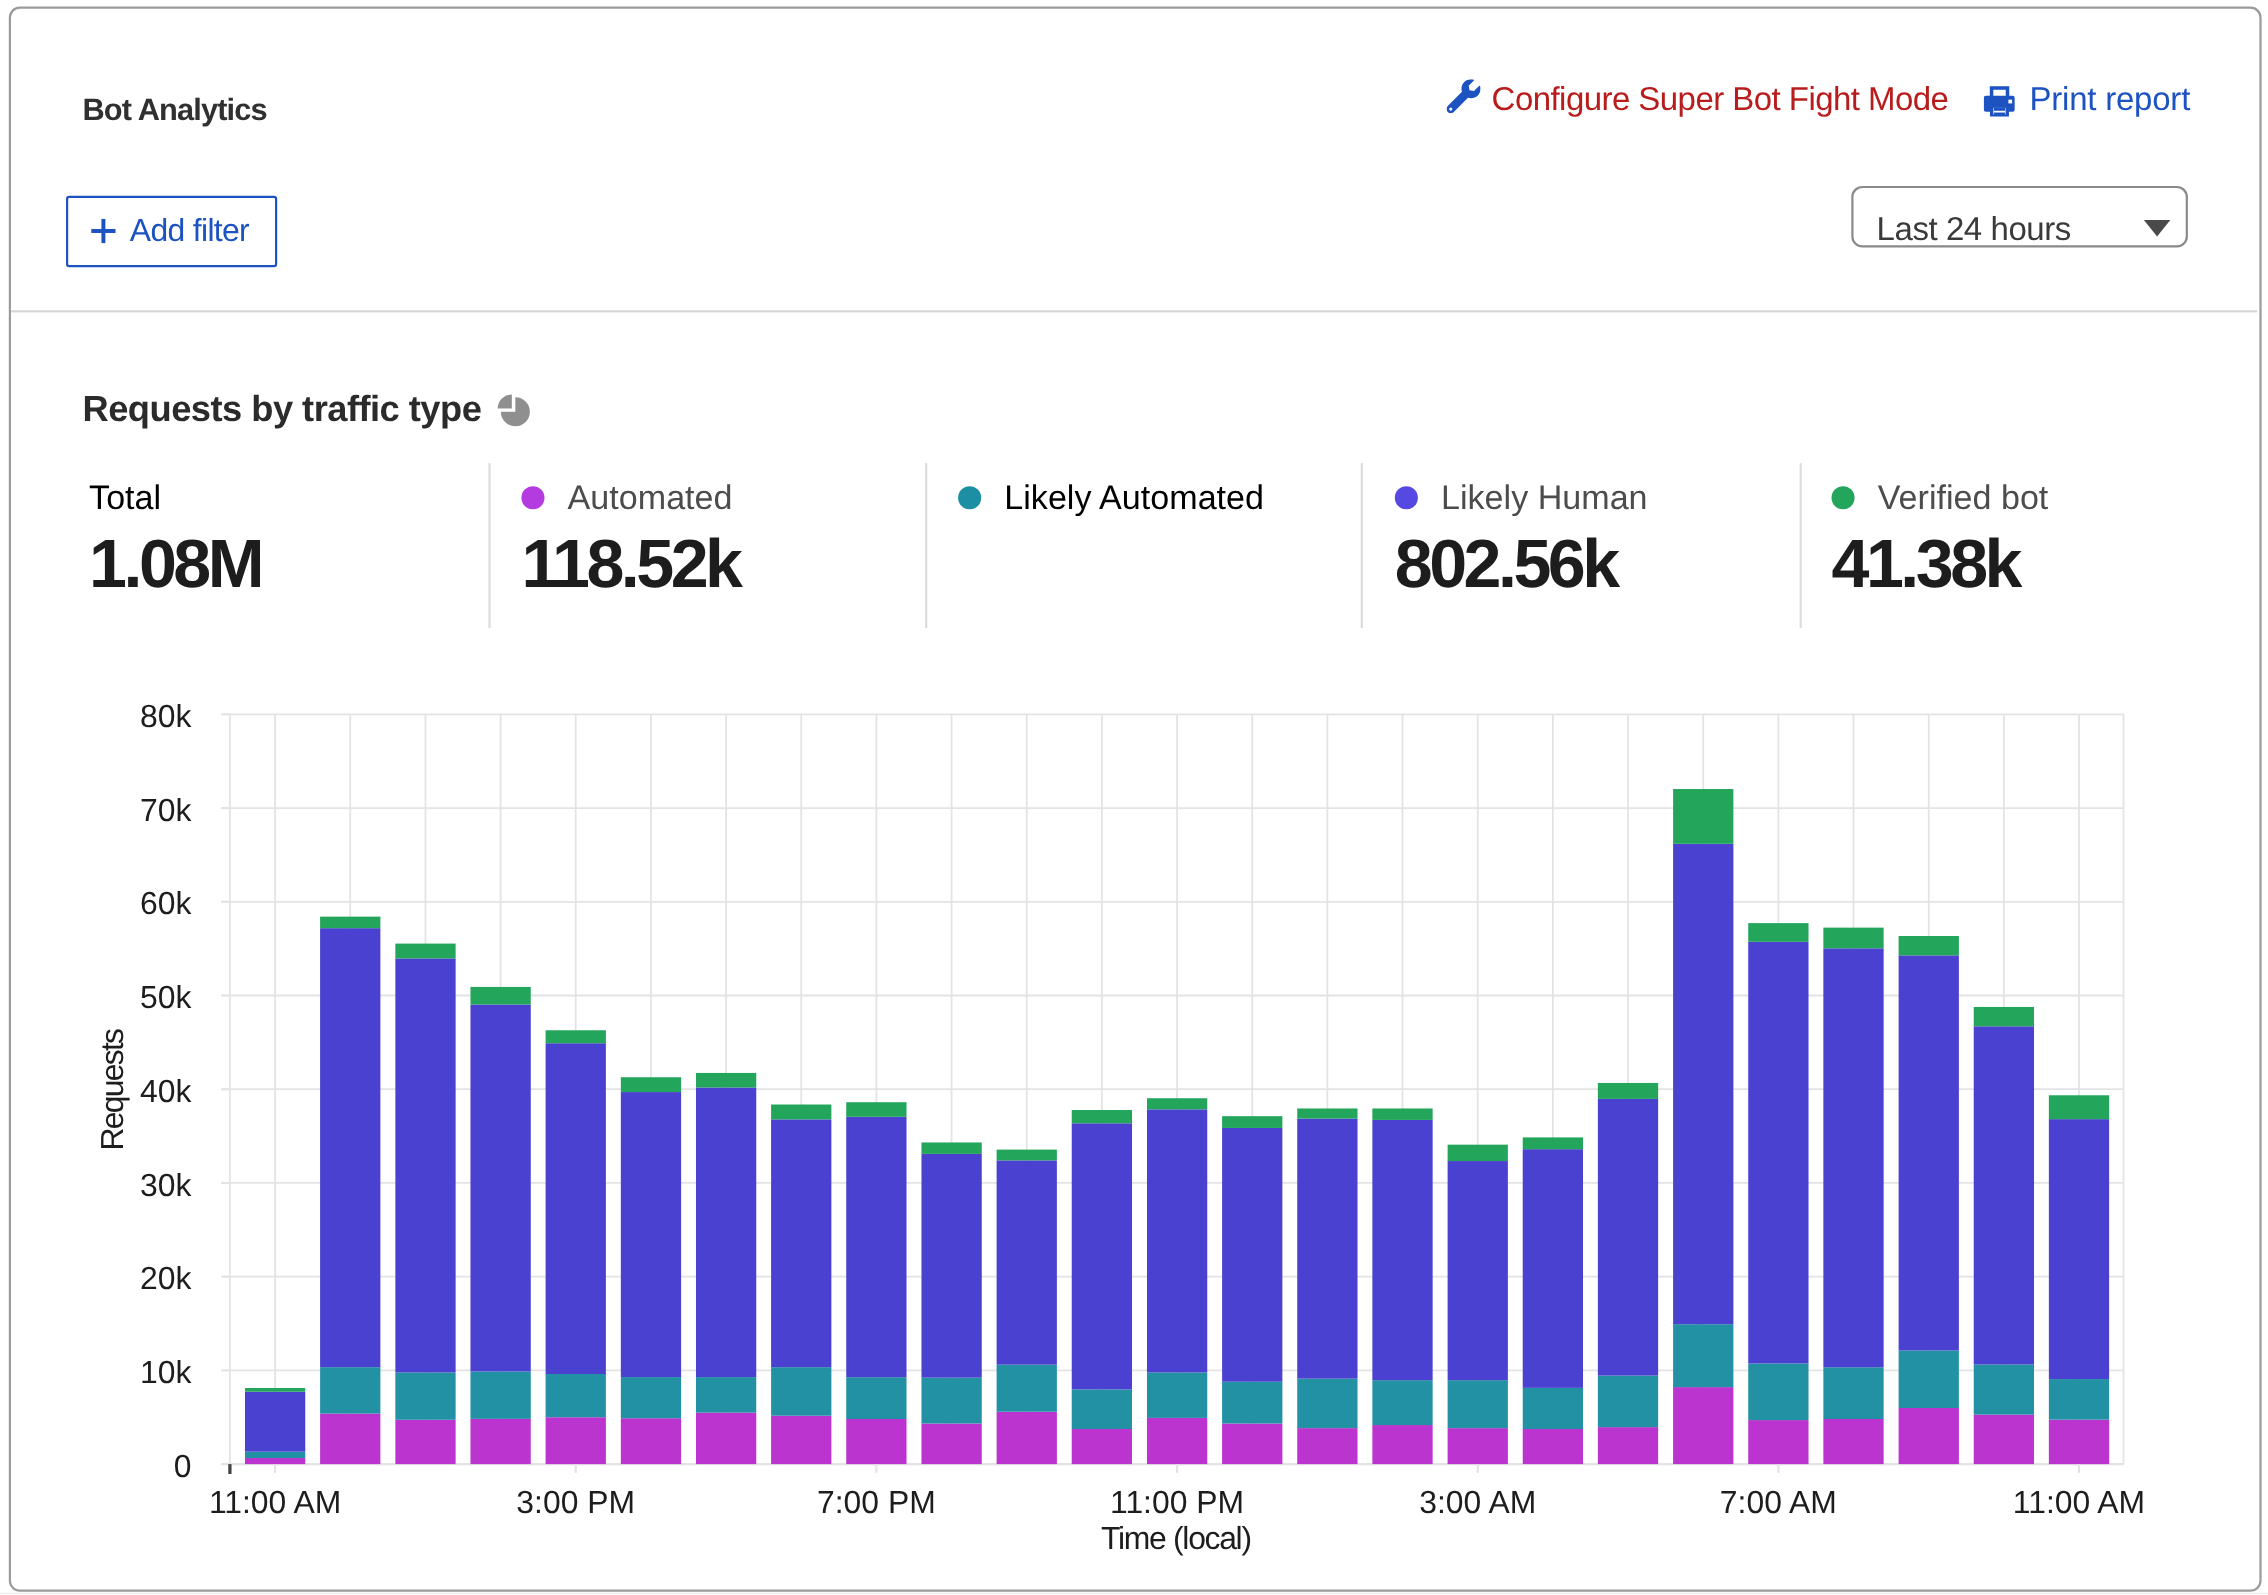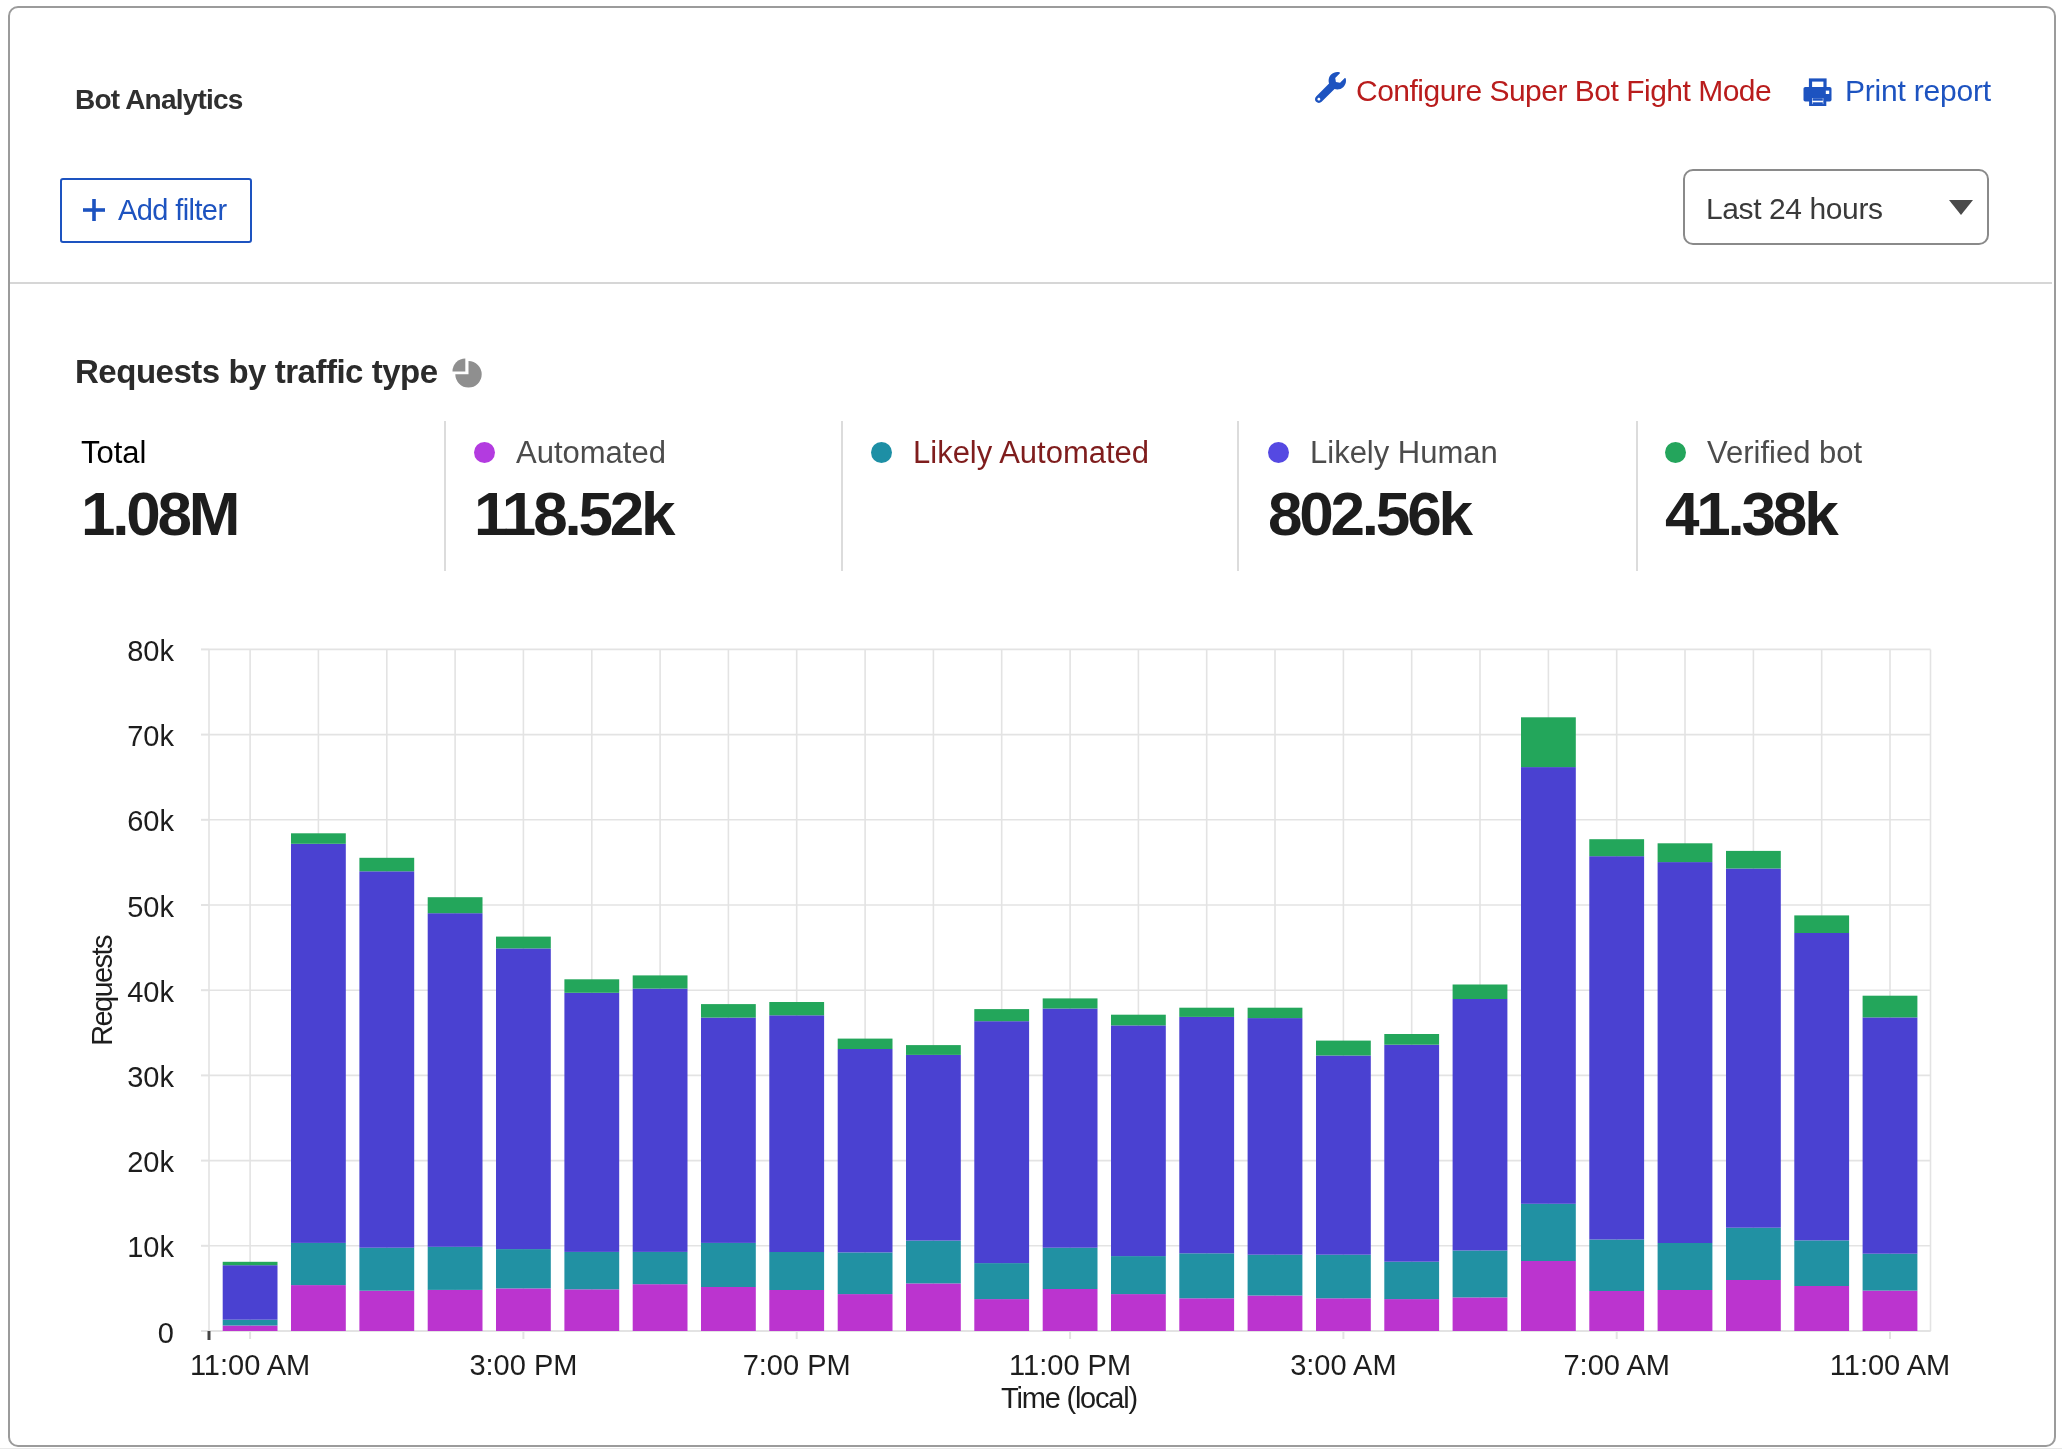--- a/index.html
+++ b/index.html
@@ -27,21 +27,21 @@
 <div class="abs" style="left:1845px;top:73px;font-size:30px;color:#1d53c0;line-height:36px;letter-spacing:-0.2px;">Print report</div>
 
 <div class="abs" style="left:60px;top:178px;width:192px;height:65px;border:2.5px solid #1d53c0;border-radius:3px;box-sizing:border-box;">
   <svg width="24" height="24" viewBox="0 0 24 24" style="position:absolute;left:20px;top:18px;">
       <rect x="10.2" y="1" width="3.6" height="22" fill="#1d53c0"></rect>
       <rect x="1" y="10.2" width="22" height="3.6" fill="#1d53c0"></rect>
     </svg>
   <div style="position:absolute;left:56px;top:15px;font-size:29px;font-weight:500;color:#1d53c0;line-height:30px;letter-spacing:-0.6px;">Add filter</div>
 </div>
 
-<div class="abs" style="left:1683px;top:169px;width:306px;height:76px;border:2px solid #8a8a8a;border-radius:10px;box-sizing:border-box;">
+<div class="abs" style="left:1683px;top:169px;width:306px;height:56px;border:2px solid #8a8a8a;border-radius:10px;box-sizing:border-box;">
   <div style="position:absolute;left:21px;top:22px;font-size:30px;color:#3a3a3a;line-height:31px;letter-spacing:-0.4px;">Last 24 hours</div>
 </div>
 <svg width="26" height="20" viewBox="0 0 26 20" style="position:absolute;left:1948px;top:198px">
     <path fill="#4a4a4a" d="M1 2 L25 2 L13 17 Z"></path>
   </svg>
 
 <div class="abs" style="left:75px;top:352px;font-size:33px;font-weight:700;color:#2b2b2b;line-height:40px;letter-spacing:-0.48px;">Requests by traffic type</div>
 <svg width="32" height="32" viewBox="0 0 32 32" style="position:absolute;left:452px;top:358px">
     <path fill="#8f8f8f" d="M16.5 3.1 A13.2 13.2 0 1 1 3.3 16.3 L16.5 16.3 Z"></path>
     <path fill="#8f8f8f" d="M13.3 0.6 A12.8 12.8 0 0 0 0.5 13.4 L13.3 13.4 Z"></path>
@@ -49,21 +49,21 @@
 
 <div style="position:absolute;left:81px;top:434px;">
     <div style="position:relative;padding-left:0px;font-size:31px;color:#000000;line-height:37px;">Total</div>
     <div style="margin-top:13px;margin-left:0px;font-size:62px;font-weight:700;color:#1d1d1d;line-height:60px;letter-spacing:-3.2px;">1.08M</div>
   </div>
 <div style="position:absolute;left:474px;top:434px;">
     <div style="position:relative;padding-left:42px;font-size:31px;color:#4c4c4c;line-height:37px;"><span style="position:absolute;left:0;top:8px;width:21px;height:21px;border-radius:50%;background:#b33be0"></span>Automated</div>
     <div style="margin-top:13px;margin-left:0px;font-size:62px;font-weight:700;color:#1d1d1d;line-height:60px;letter-spacing:-3.2px;">118.52k</div>
   </div>
 <div style="position:absolute;left:871px;top:434px;">
-    <div style="position:relative;padding-left:42px;font-size:31px;color:#7f1d1d;line-height:37px;"><span style="position:absolute;left:0;top:8px;width:21px;height:21px;border-radius:50%;background:#1d8fa5"></span>Likely Automated</div>
+    <div style="position:relative;padding-left:42px;font-size:31px;color:#000000;line-height:37px;"><span style="position:absolute;left:0;top:8px;width:21px;height:21px;border-radius:50%;background:#1d8fa5"></span>Likely Automated</div>
   </div>
 <div style="position:absolute;left:1268px;top:434px;">
     <div style="position:relative;padding-left:42px;font-size:31px;color:#4c4c4c;line-height:37px;"><span style="position:absolute;left:0;top:8px;width:21px;height:21px;border-radius:50%;background:#5549e2"></span>Likely Human</div>
     <div style="margin-top:13px;margin-left:0px;font-size:62px;font-weight:700;color:#1d1d1d;line-height:60px;letter-spacing:-3.2px;">802.56k</div>
   </div>
 <div style="position:absolute;left:1665px;top:434px;">
     <div style="position:relative;padding-left:42px;font-size:31px;color:#4c4c4c;line-height:37px;"><span style="position:absolute;left:0;top:8px;width:21px;height:21px;border-radius:50%;background:#24a55c"></span>Verified bot</div>
     <div style="margin-top:13px;margin-left:0px;font-size:62px;font-weight:700;color:#1d1d1d;line-height:60px;letter-spacing:-3.2px;">41.38k</div>
   </div>
 <div style="position:absolute;left:443.9px;top:421px;width:2px;height:150px;background:#dcdcdc"></div>

